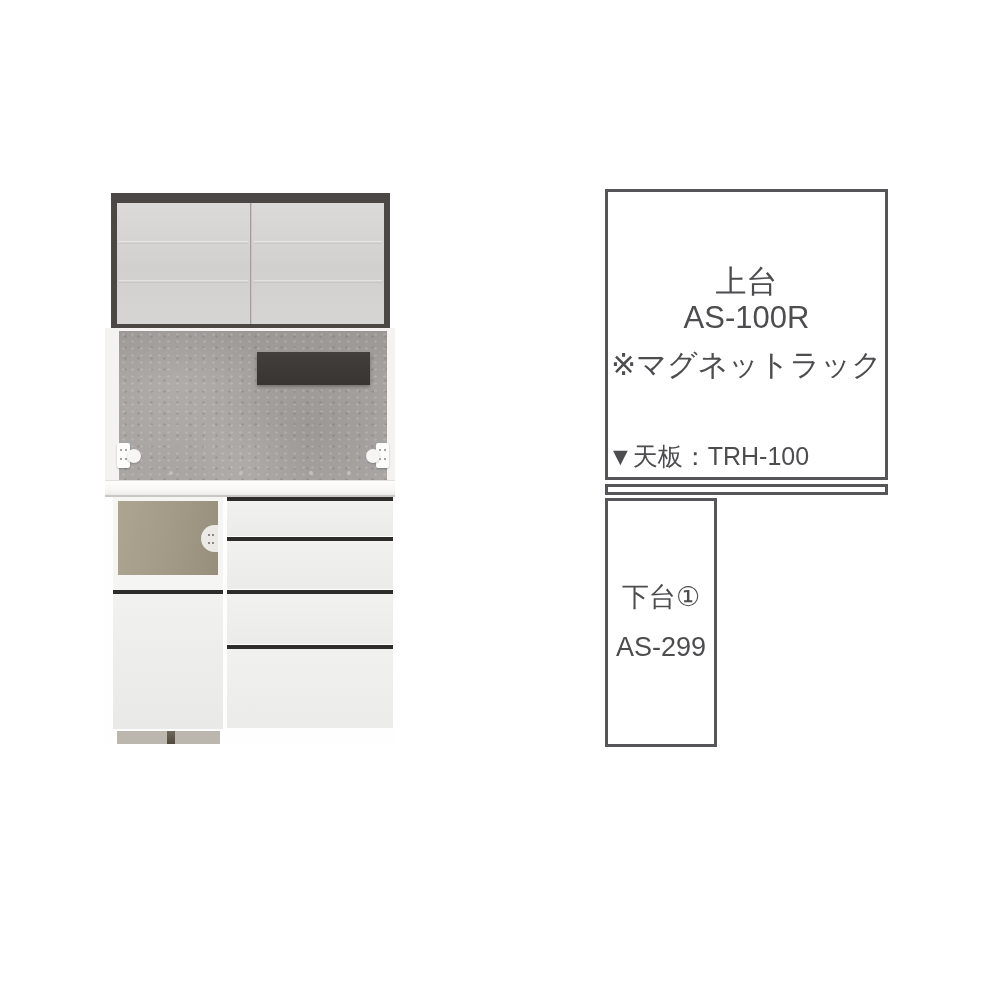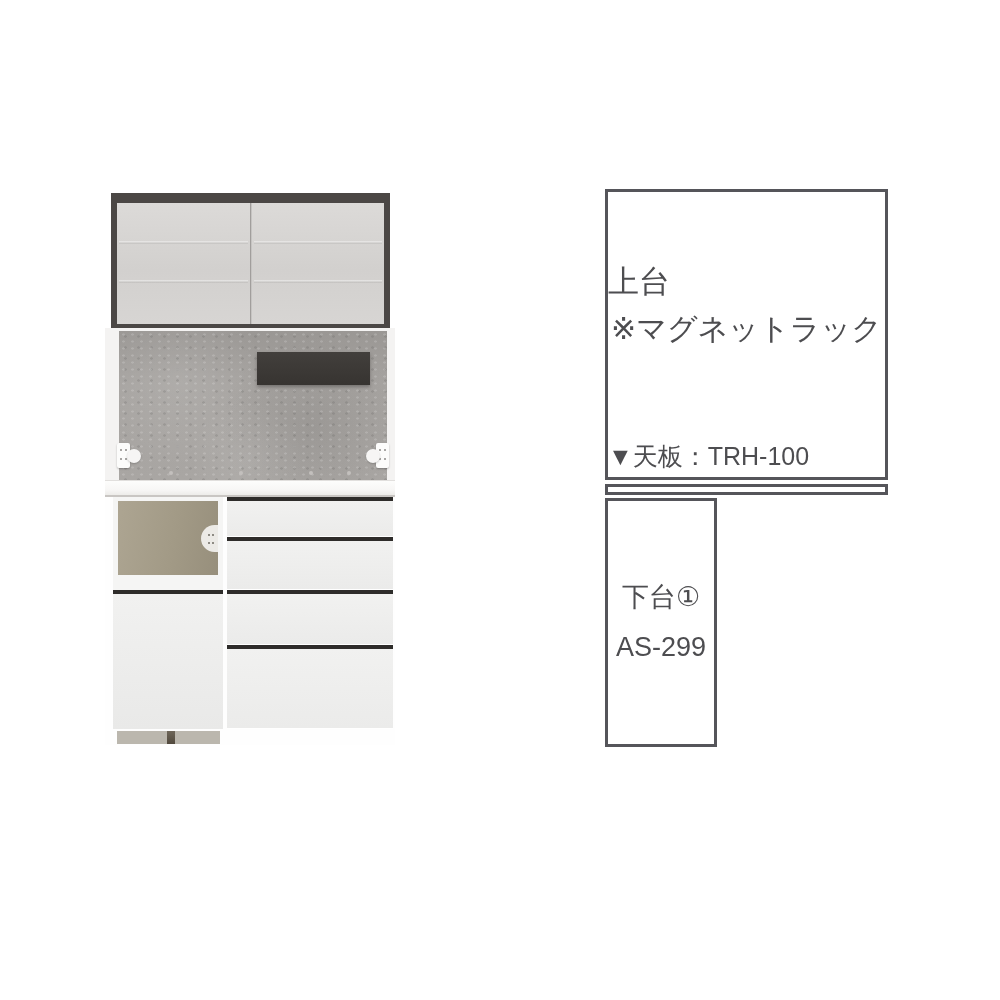--- a/index.html
+++ b/index.html
@@ -65,21 +65,21 @@
   .col-right{position:absolute;left:122px;top:0;width:166px;height:232px;}
   .dgap{height:4px;background:#2e2c2a;}
   .drawer{background:linear-gradient(180deg,#f1f1f0 0%,#ebebea 100%);
     border-bottom:1px solid #ffffff;box-sizing:border-box;}
   .d1{height:36px;}.d2{height:49px;}.d3{height:51px;}.d4{height:80px;}
 
   
   .diagram-box{position:absolute;background:#ffffff;border:3px solid #55555a;box-sizing:border-box;
     color:#4d4d50;}
   .box-upper{left:605px;top:189px;width:283px;height:291px;}
-  .upper-title{margin-top:72px;text-align:left;font-size:31px;line-height:36px;}
+  .upper-title{margin-top:72px;text-align:center;font-size:31px;line-height:36px;}
   .upper-note{margin-top:12px;text-align:center;font-size:30px;line-height:33px;}
   .top-board{position:absolute;left:0;right:0;bottom:4px;text-align:left;font-size:25px;}
   .top-bar{left:605px;top:484px;width:283px;height:11px;}
   .box-lower{display:flex;flex-direction:column;justify-content:center;align-items:center;
     gap:14px;padding-bottom:2px;text-align:center;line-height:36px;}
   .box-lower-left{left:605px;top:498px;width:112px;height:249px;font-size:27px;}
   .box-lower-right{left:722px;top:498px;width:166px;height:249px;font-size:30px;}
 
   
   .badge{position:absolute;left:328px;top:896px;width:353px;height:72px;background:#b1afae;
@@ -142,20 +142,21 @@
       </div>
       <div class="kickplate">
         <div class="kick-slot"></div>
       </div>
     </div>
   </div>
 
   <div class="diagram-box box-upper">
     <div class="upper-title">
       <div>上台</div>
+      <div>AS-100R</div>
     </div>
     <div class="upper-note">
       <div>※マグネットラック</div>
     </div>
     <div class="top-board">▼天板：TRH-100</div>
   </div>
 
   <div class="diagram-box top-bar"></div>
 
   <div class="diagram-box box-lower box-lower-left">

